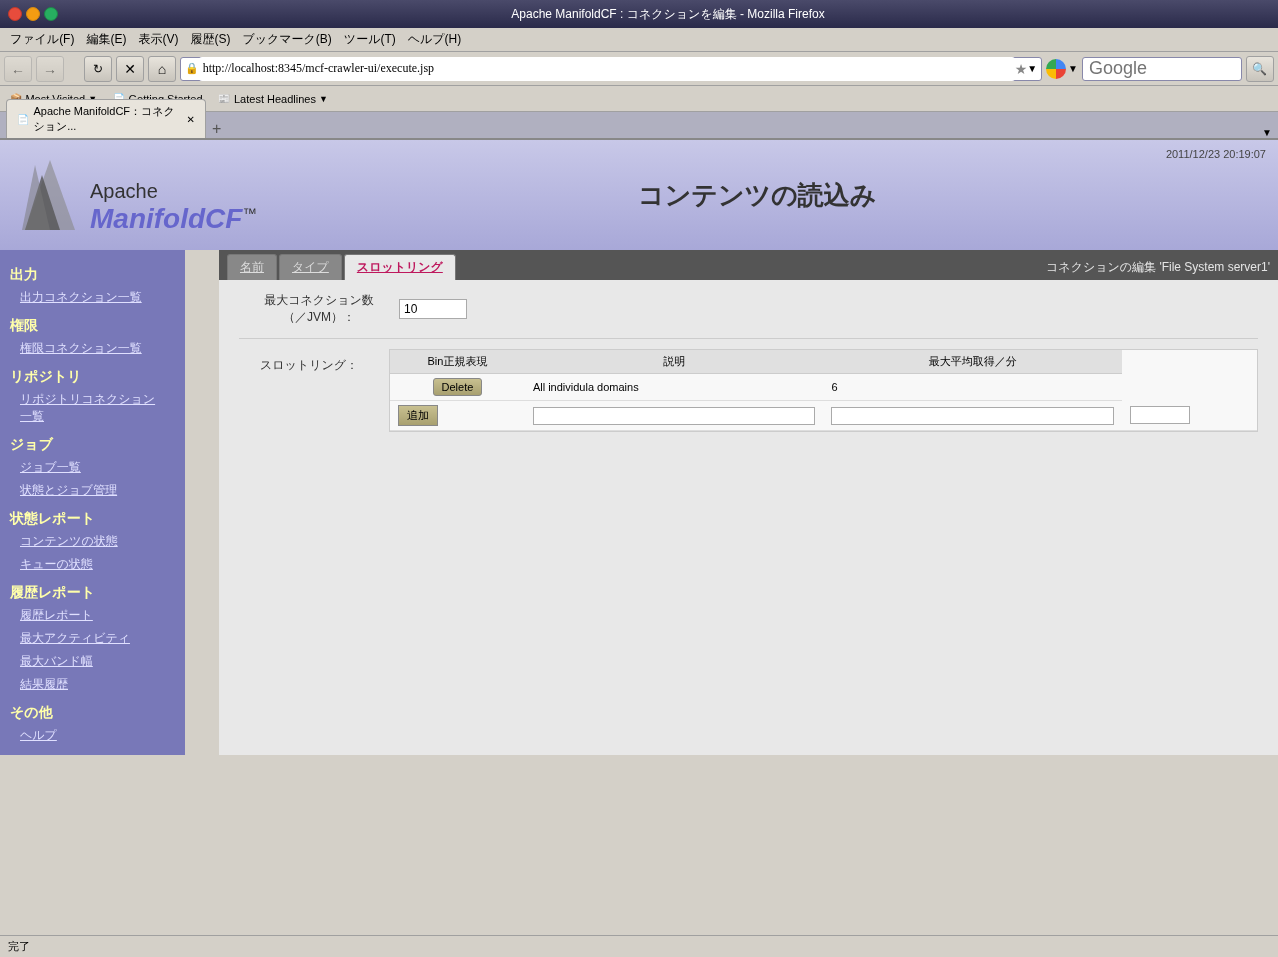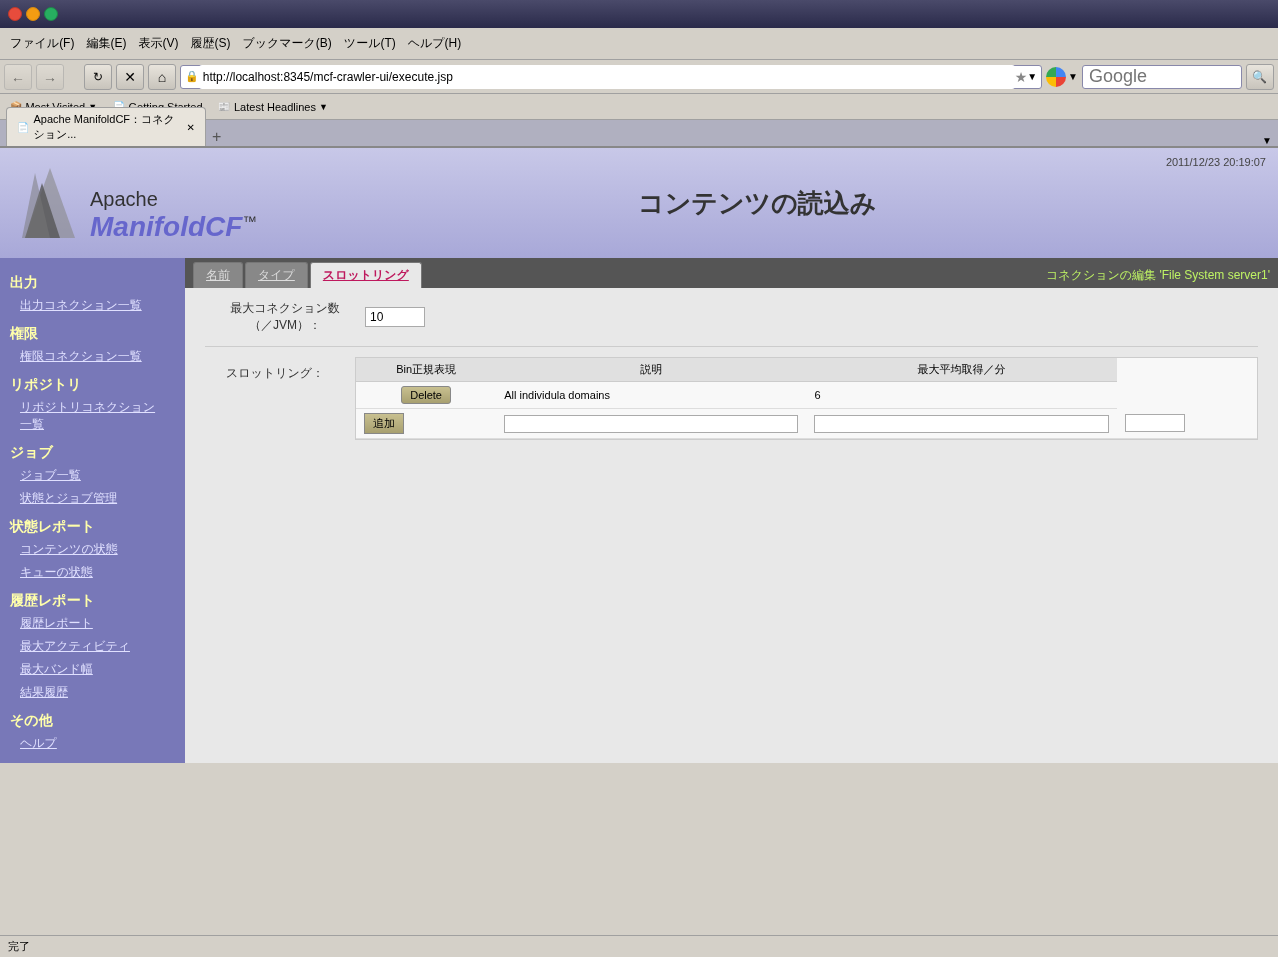--- a/index.html
+++ b/index.html
@@ -18,21 +18,21 @@
     #titlebar .traffic-lights { display: flex; gap: 4px; margin-right: 8px; }
     .tl { width: 14px; height: 14px; border-radius: 50%; cursor: pointer; }
     .tl-red { background: #e74c3c; border: 1px solid #c0392b; }
     .tl-yellow { background: #f39c12; border: 1px solid #d68910; }
     .tl-green { background: #27ae60; border: 1px solid #1e8449; }
     #titlebar .title { flex: 1; text-align: center; font-size: 12px; }
 
     
     #menubar {
       background: #d4d0c8;
-      height: 32px;
+      height: 24px;
       display: flex;
       align-items: center;
       padding: 0 4px;
       border-bottom: 1px solid #a0a0a0;
       font-size: 12px;
     }
     #menubar span { padding: 2px 6px; cursor: pointer; }
 
     
     #navbar {
@@ -186,20 +186,21 @@
     .mountain-logo {
       width: 60px;
       height: 80px;
     }
 
     
     #app-body {
       display: flex;
       flex: 1;
       overflow: hidden;
+      gap: 34px;
     }
 
     
     #sidebar {
       width: 185px;
       background: #7878b8;
       padding: 8px 0;
       overflow-y: auto;
       flex-shrink: 0;
     }
@@ -247,21 +248,21 @@
     .app-tab.active {
       background: #e8e8e8;
       color: #be185d;
       font-weight: bold;
       text-decoration: underline;
     }
     .app-tab.underline {
       text-decoration: underline;
     }
     #tab-header .connection-label {
-      color: #bef264;
+      color: #e5e5e5;
       font-size: 12px;
     }
 
     
     #form-area {
       background: #e8e8e8;
       padding: 0;
     }
 
     
@@ -274,21 +275,21 @@
     .form-label {
       width: 160px;
       text-align: center;
       font-size: 12px;
       color: #333;
     }
     .form-input {
       border: 1px solid #aaa;
       padding: 2px 4px;
       font-size: 12px;
-      width: 60px;
+      width: 68px;
       background: white;
     }
 
     
     #throttle-section {
       padding: 10px 20px;
       display: flex;
       align-items: flex-start;
       gap: 10px;
     }
@@ -372,20 +373,21 @@
   </style>
 </head>
 <body>
 
 <div id="titlebar">
   <div class="traffic-lights">
     <div class="tl tl-red"></div>
     <div class="tl tl-yellow"></div>
     <div class="tl tl-green"></div>
   </div>
+  <div class="title">Apache ManifoldCF : コネクションを編集 - Mozilla Firefox</div>
 </div>
 
 <div id="menubar">
   <span>ファイル(F)</span>
   <span>編集(E)</span>
   <span>表示(V)</span>
   <span>履歴(S)</span>
   <span>ブックマーク(B)</span>
   <span>ツール(T)</span>
   <span>ヘルプ(H)</span>
@@ -393,21 +395,21 @@
 
 <div id="navbar">
   <div class="nav-btn disabled">←</div>
   <div class="nav-btn disabled">→</div>
   <div style="width:12px"></div>
   <div class="nav-btn" style="font-size:12px;">↻</div>
   <div class="nav-btn">✕</div>
   <div class="nav-btn">⌂</div>
   <div style="display:flex;align-items:center;background:white;border:1px solid #8888aa;border-radius:3px;flex:1;height:24px;padding:0 4px;">
     <span style="color:#888;font-size:11px;">🔒</span>
-    <input type="text" id="url-bar" style="border: none; outline: none; flex: 1 1 0%; font-size: 12px; padding: 0px 4px;" value="http://localhost:8345/mcf-crawler-ui/execute.jsp">
+    <input type="text" id="url-bar" style="border: none; outline: none; flex: 1 1 0%; font-size: 12px; padding: 0px 4px; font-family: Liberation Serif, serif;" value="http://localhost:8345/mcf-crawler-ui/execute.jsp">
     <span class="star-btn">★</span>
     <span style="font-size:10px;">▼</span>
   </div>
   <div style="display:flex;align-items:center;gap:2px;">
     <div class="google-icon"></div>
     <span style="font-size:10px;">▼</span>
   </div>
   <input type="text" id="search-bar" placeholder="Google" style="width: 160px; height: 24px; border: 1px solid rgb(136, 136, 170); border-radius: 3px; padding: 0px 6px; font-size: 18px;">
   <div class="nav-btn" style="font-size:12px;">🔍</div>
 </div>

